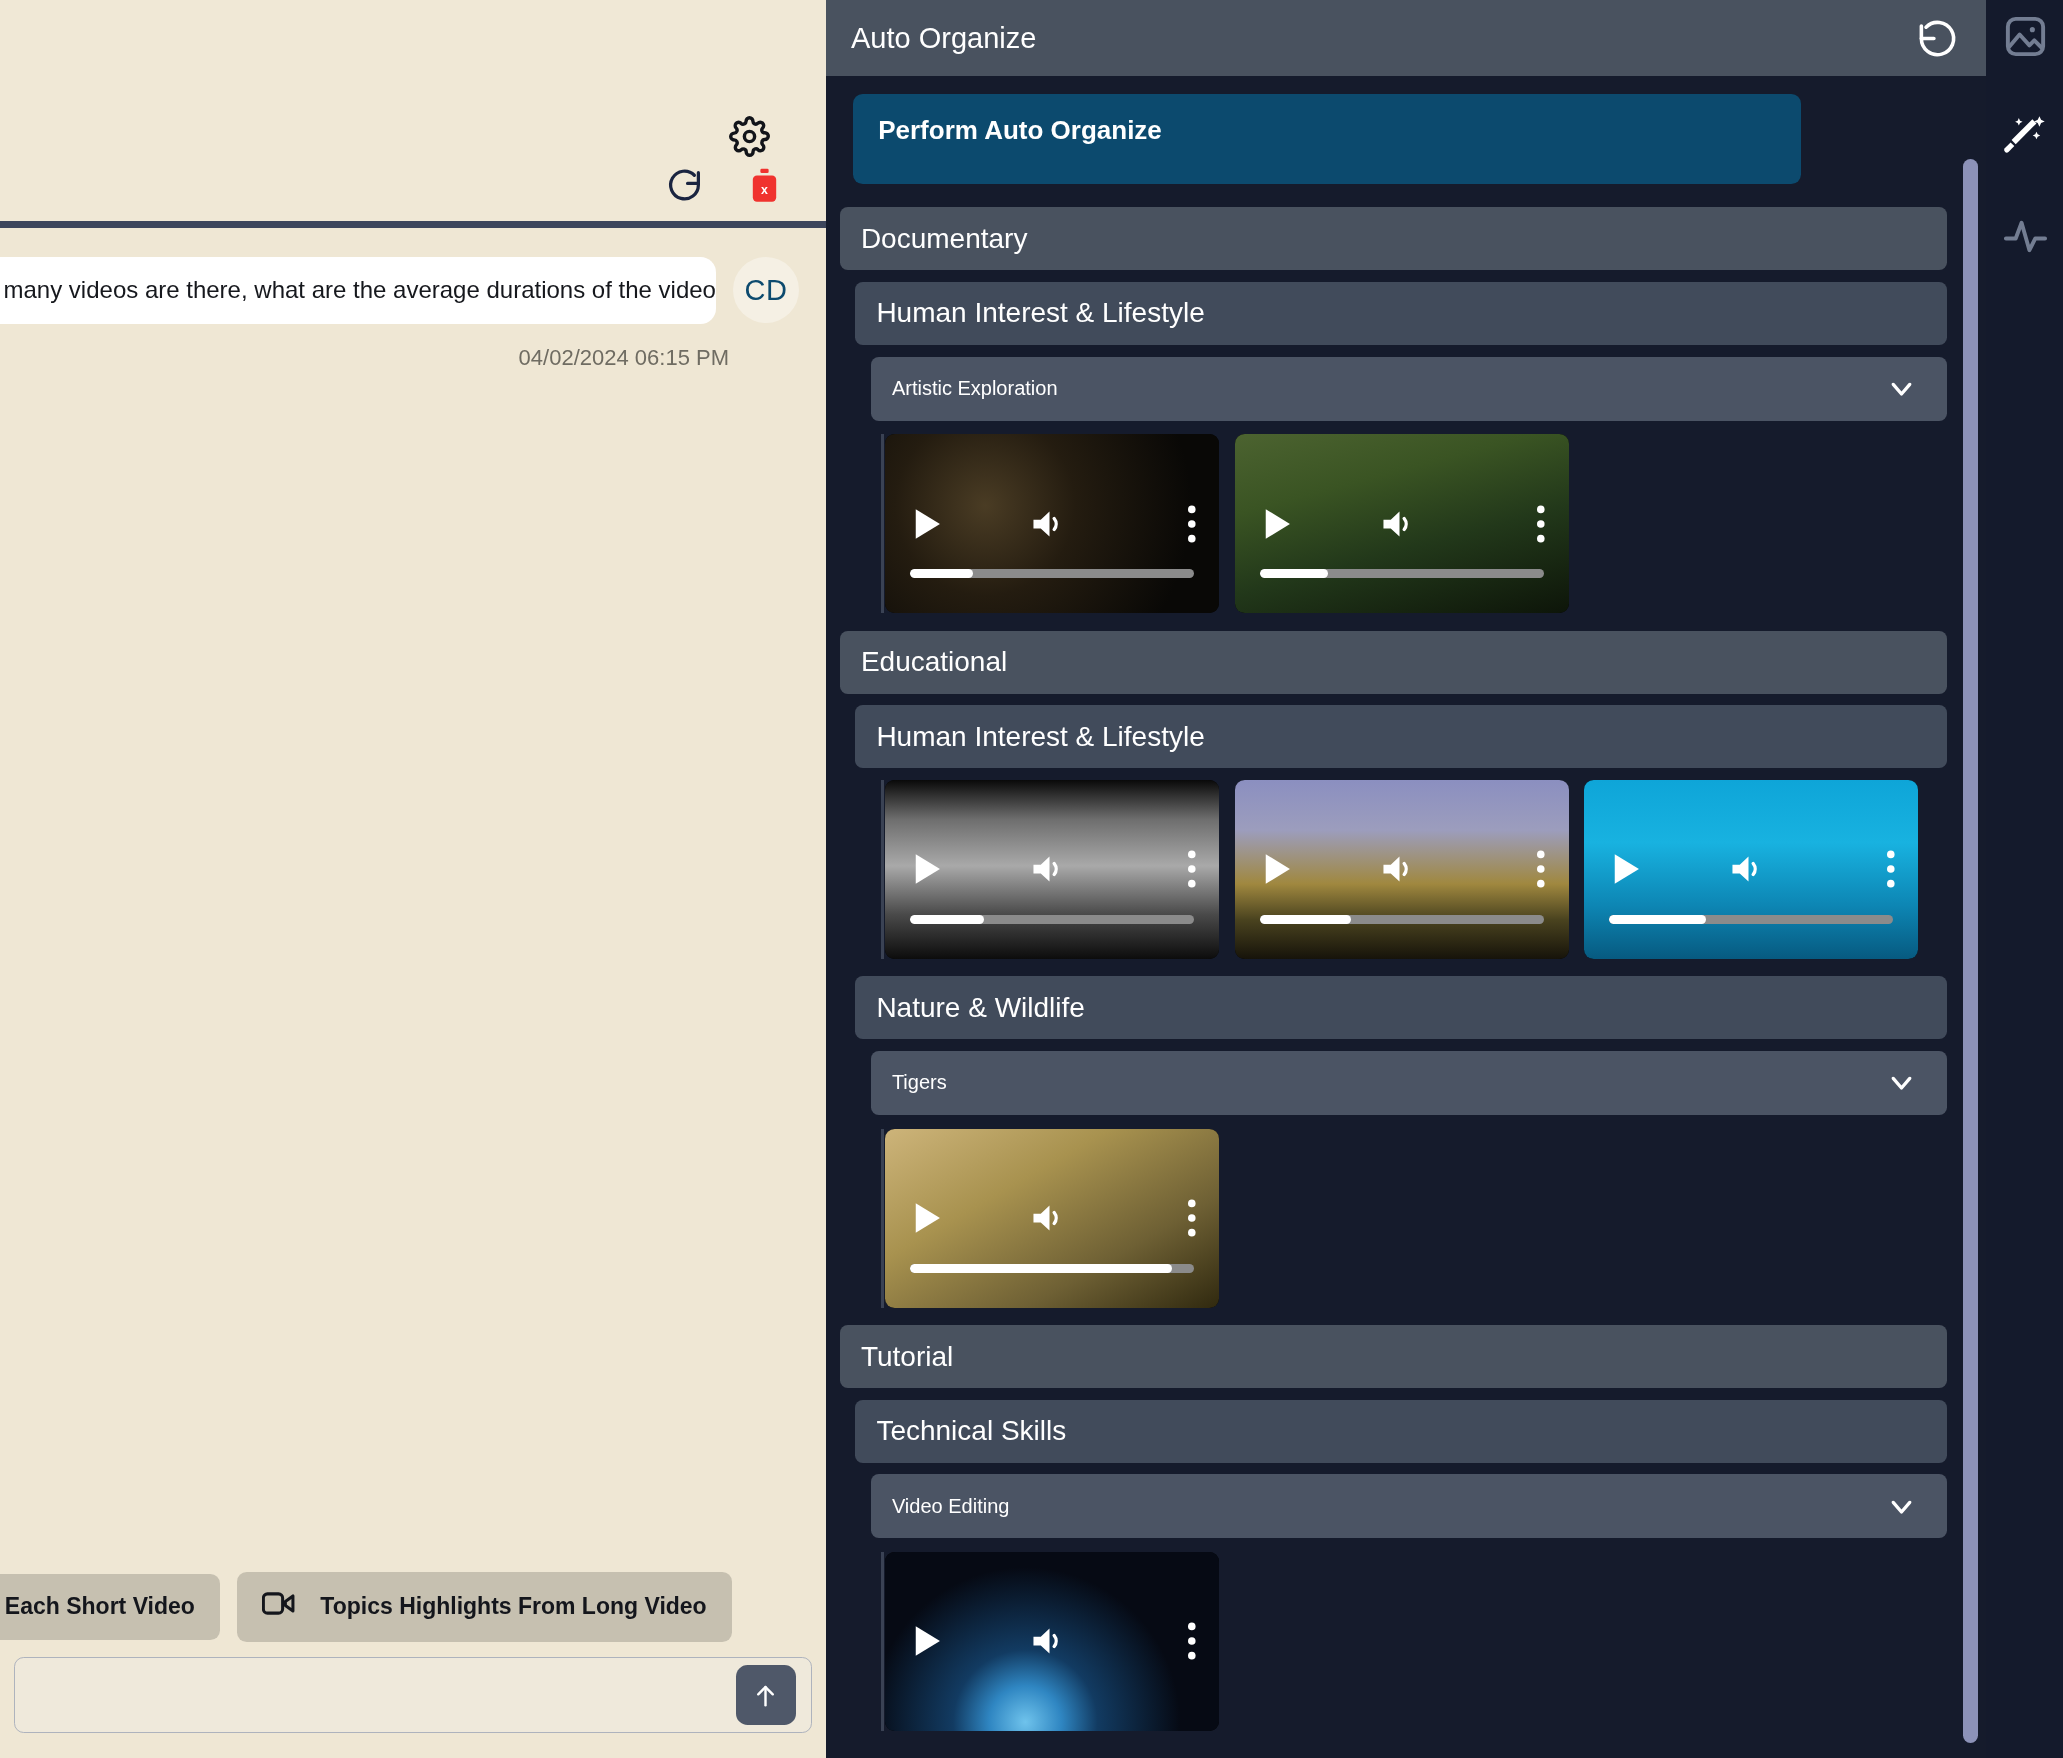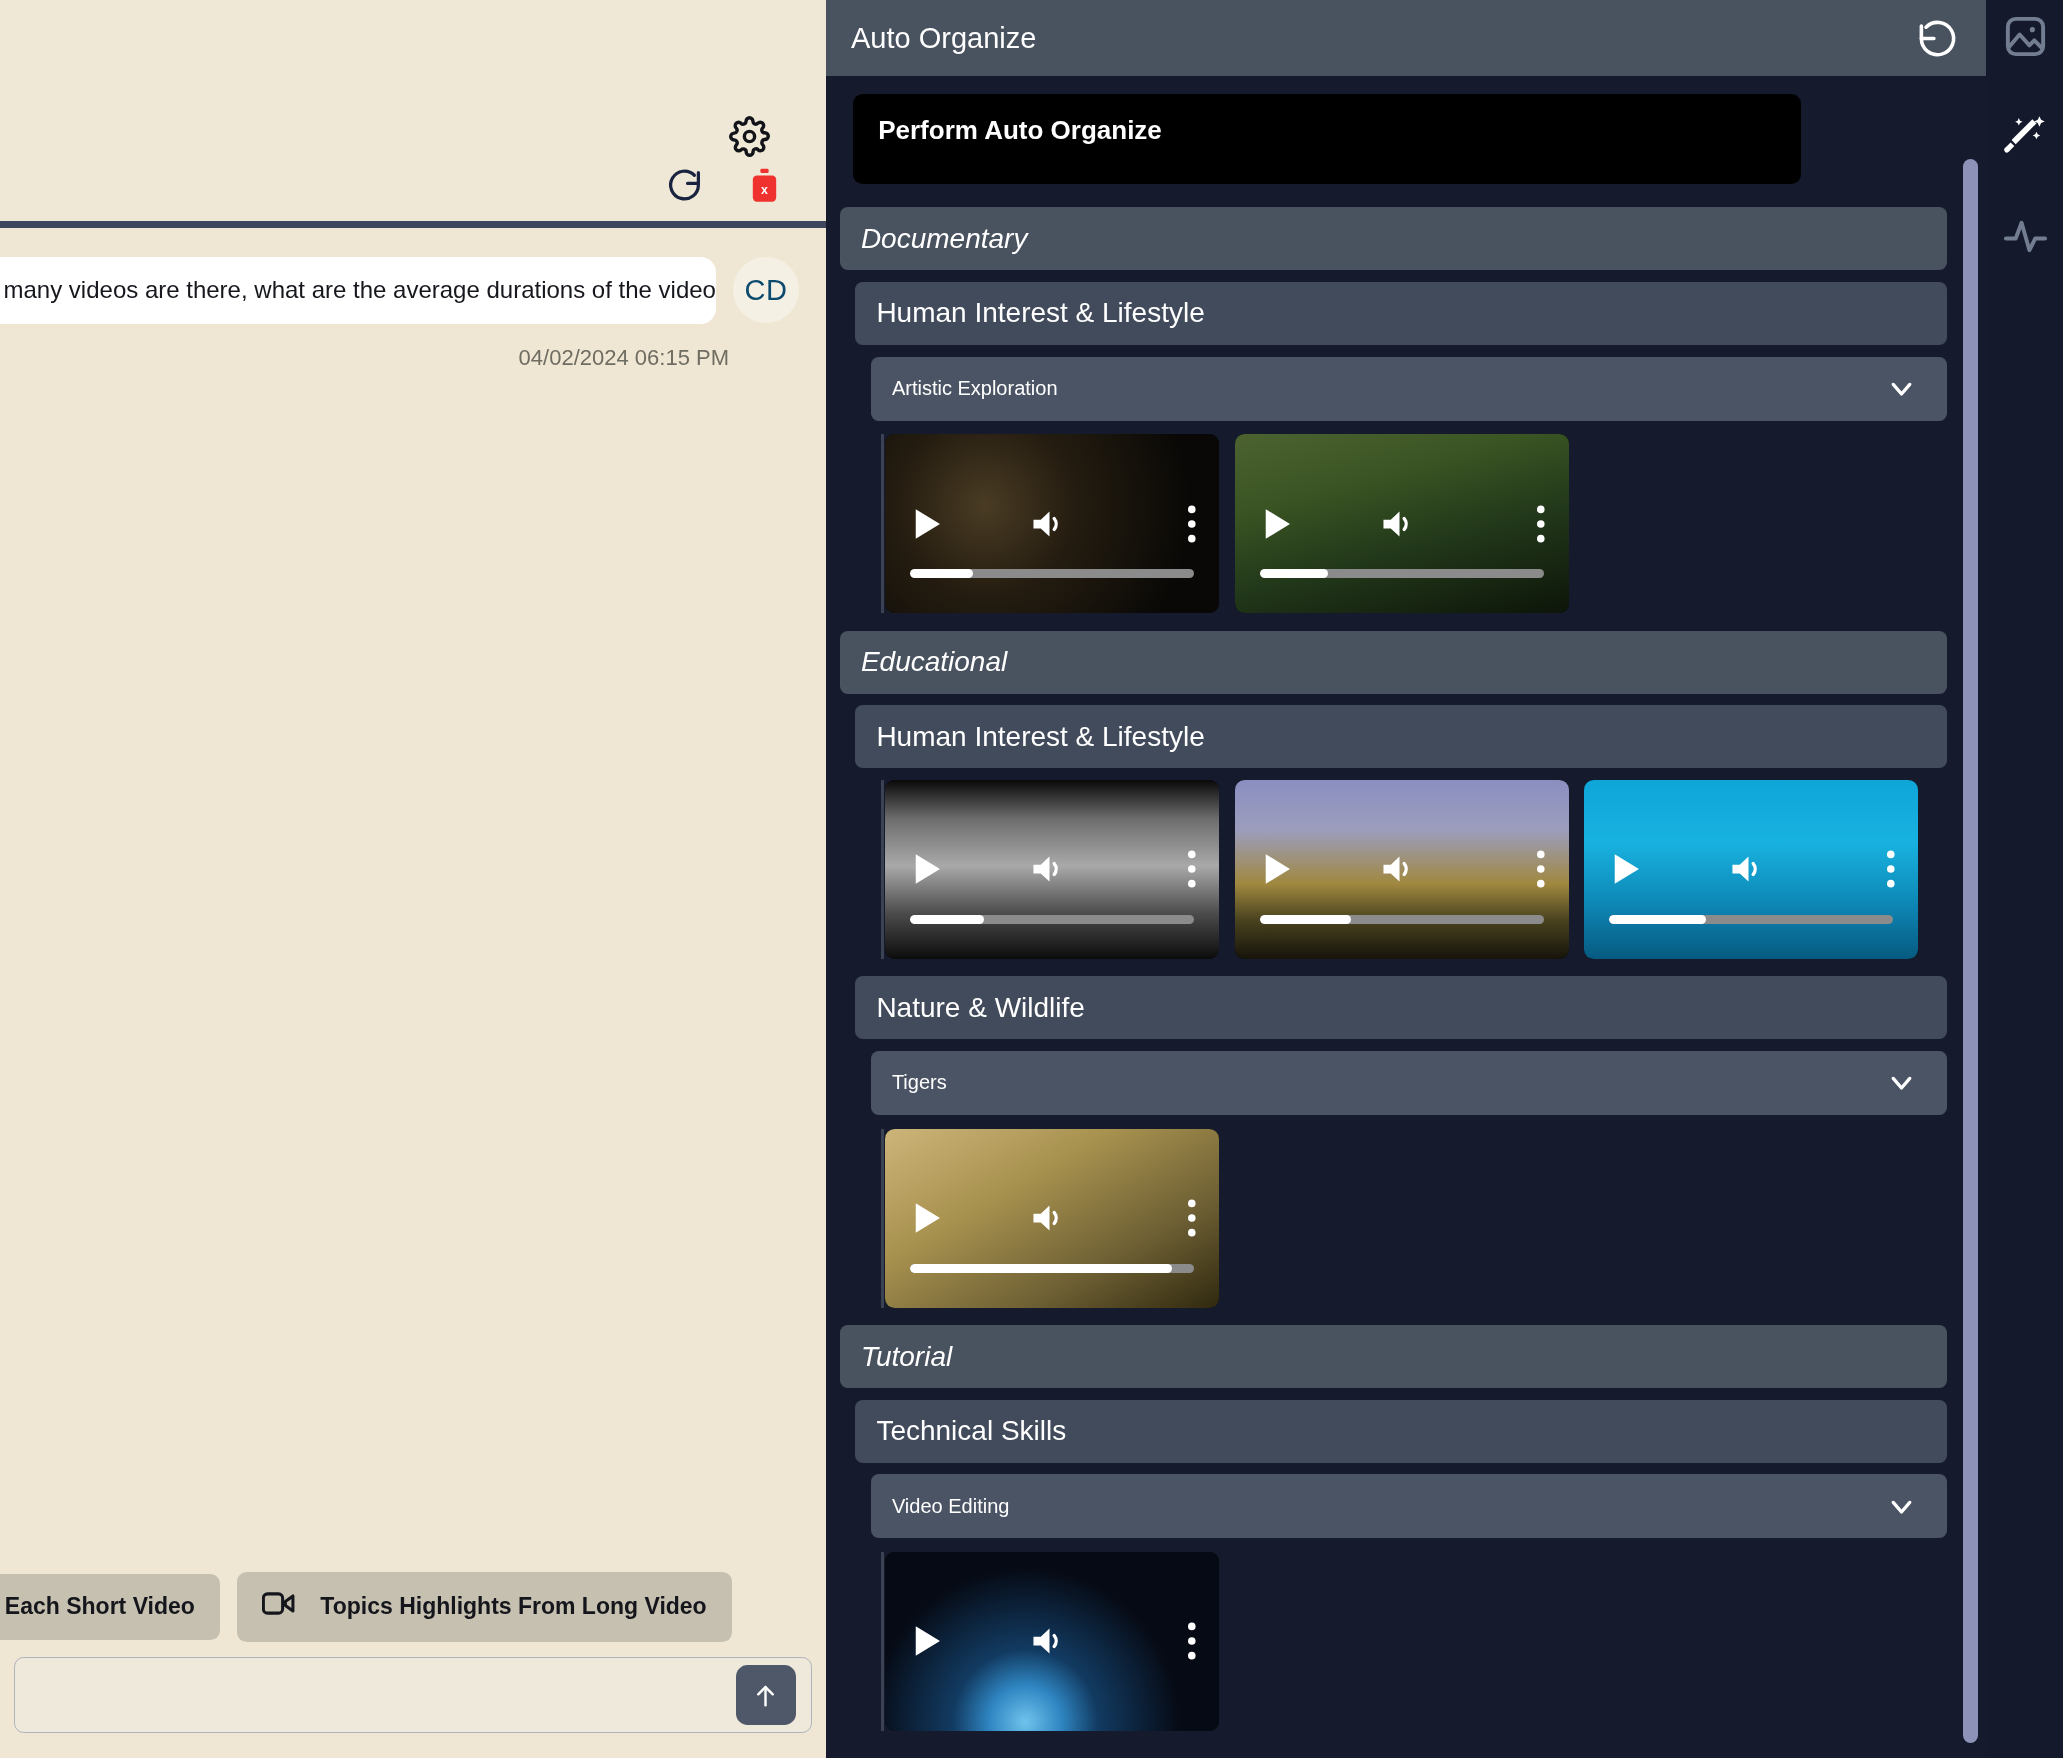--- a/index.html
+++ b/index.html
@@ -119,36 +119,35 @@
   .org-title { font-size: 29px; color: #ffffff; }
   .org-refresh { cursor: pointer; line-height: 0; }
 
   .org-scroll {
     flex: 1; overflow: hidden; position: relative;
     padding: 17.5px 0 0 0;
   }
   .org-inner { padding: 0 39px 0 13.6px; }
 
   .auto-card {
-    background: #000000;
+    background: #0c4a6e;
     border-radius: 9.7px;
     margin: 0 146px 23px 13.6px;
     padding: 21.3px 25px 25px 25px;
   }
   .auto-card-title { font-size: 26px; font-weight: bold; color: #fff; margin-bottom: 13.6px; }
   .auto-card-sub { font-size: 24px; color: #aab0c4; line-height: 1.28; }
 
   .lvl1 {
     background: #49525f;
     border-radius: 7.8px;
     margin: 0 0 11.6px 0;
     padding: 15.5px 21.3px;
     font-size: 28px; color: #fff;
     cursor: pointer;
-    font-style: italic;
   }
   .lvl2 {
     background: #414b5b;
     border-radius: 7.8px;
     margin: 0 0 11.6px 15.5px;
     padding: 15.5px 21.3px;
     font-size: 28px; color: #fff;
     cursor: pointer;
   }
   .lvl3 {

